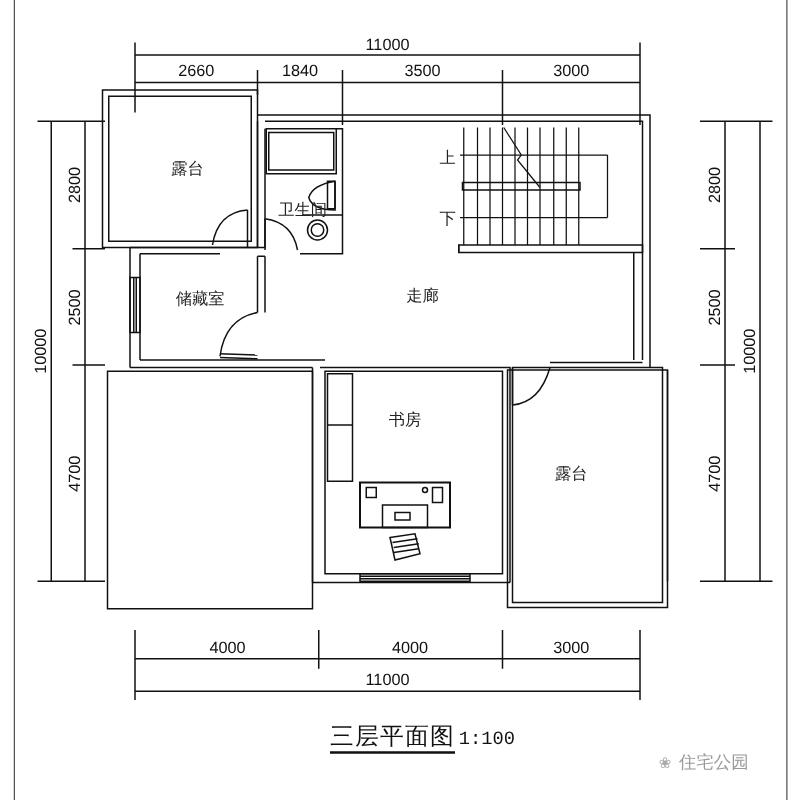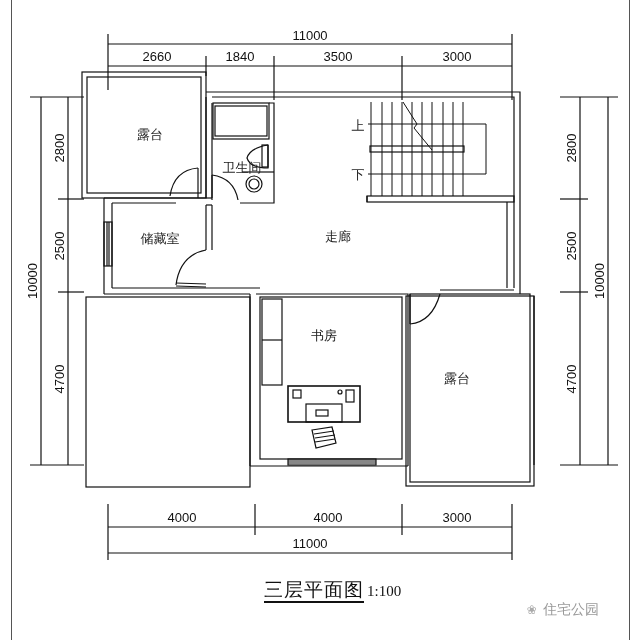--- a/index.html
+++ b/index.html
@@ -7,21 +7,21 @@
          font-family: "DejaVu Sans", sans-serif; color: #111; }
   #frame { position: absolute; left: 11px; top: 0; width: 619px; height: 640px;
            border-left: 1px solid #555; border-right: 1px solid #555; box-sizing: border-box; }
   svg { position: absolute; left: 0; top: 0; }
   .dim { font-family: "Liberation Sans", sans-serif; font-size: 13px; fill: #111; }
   .room { font-family: "DejaVu Sans", sans-serif; font-size: 13px; fill: #222; }
   #title { position: absolute; left: 264px; top: 578px; font-size: 19px;
            font-family: "DejaVu Sans", sans-serif; letter-spacing: 1px;
            border-bottom: 2px solid #111; padding-bottom: 1px; line-height: 22px; }
   #scale { position: absolute; left: 367px; top: 583px; font-size: 15px;
-           font-family: Liberation Serif, serif; }
+           font-family: Liberation Mono, monospace; }
   #watermark { position: absolute; left: 527px; top: 601px; font-size: 14px; color: #999;
                font-family: "DejaVu Sans", sans-serif; display: flex; align-items: center; gap: 6px; }
   #watermark .wm-icon { font-size: 12px; color: #aaa; }
 </style>
 </head>
 <body>
 
 <div id="frame"></div>
 
 <svg width="640" height="640" viewBox="0 0 640 640">

